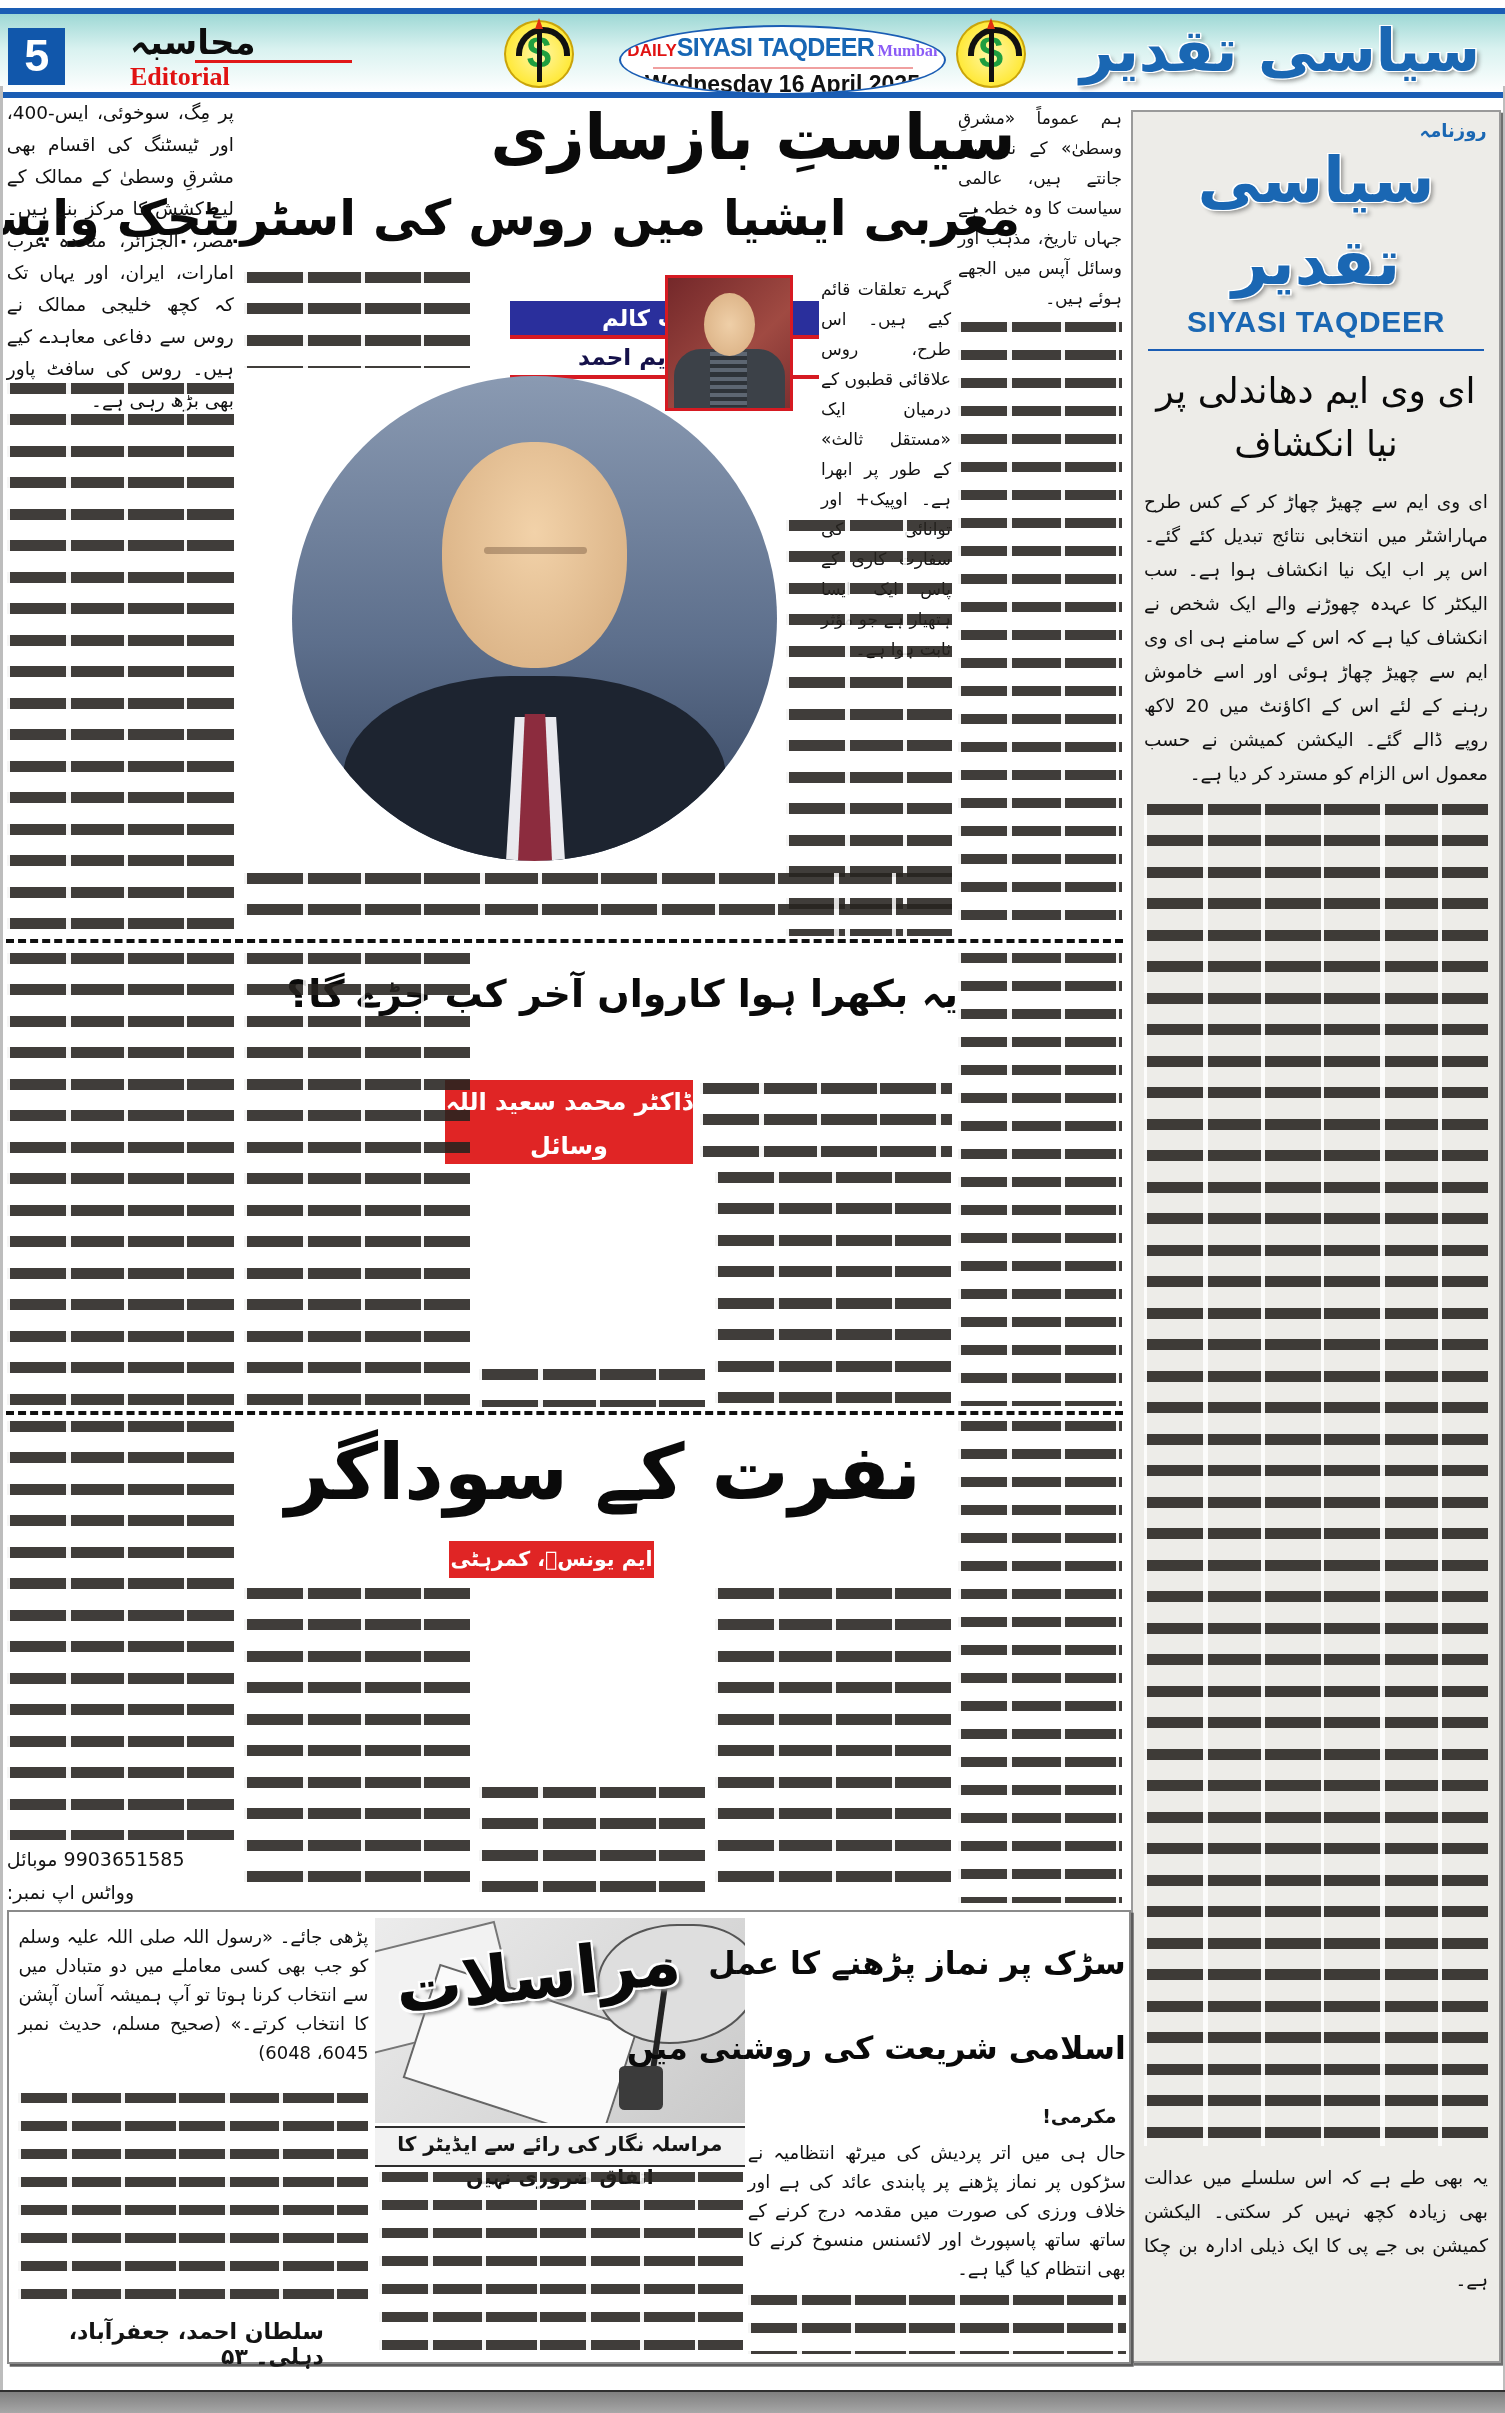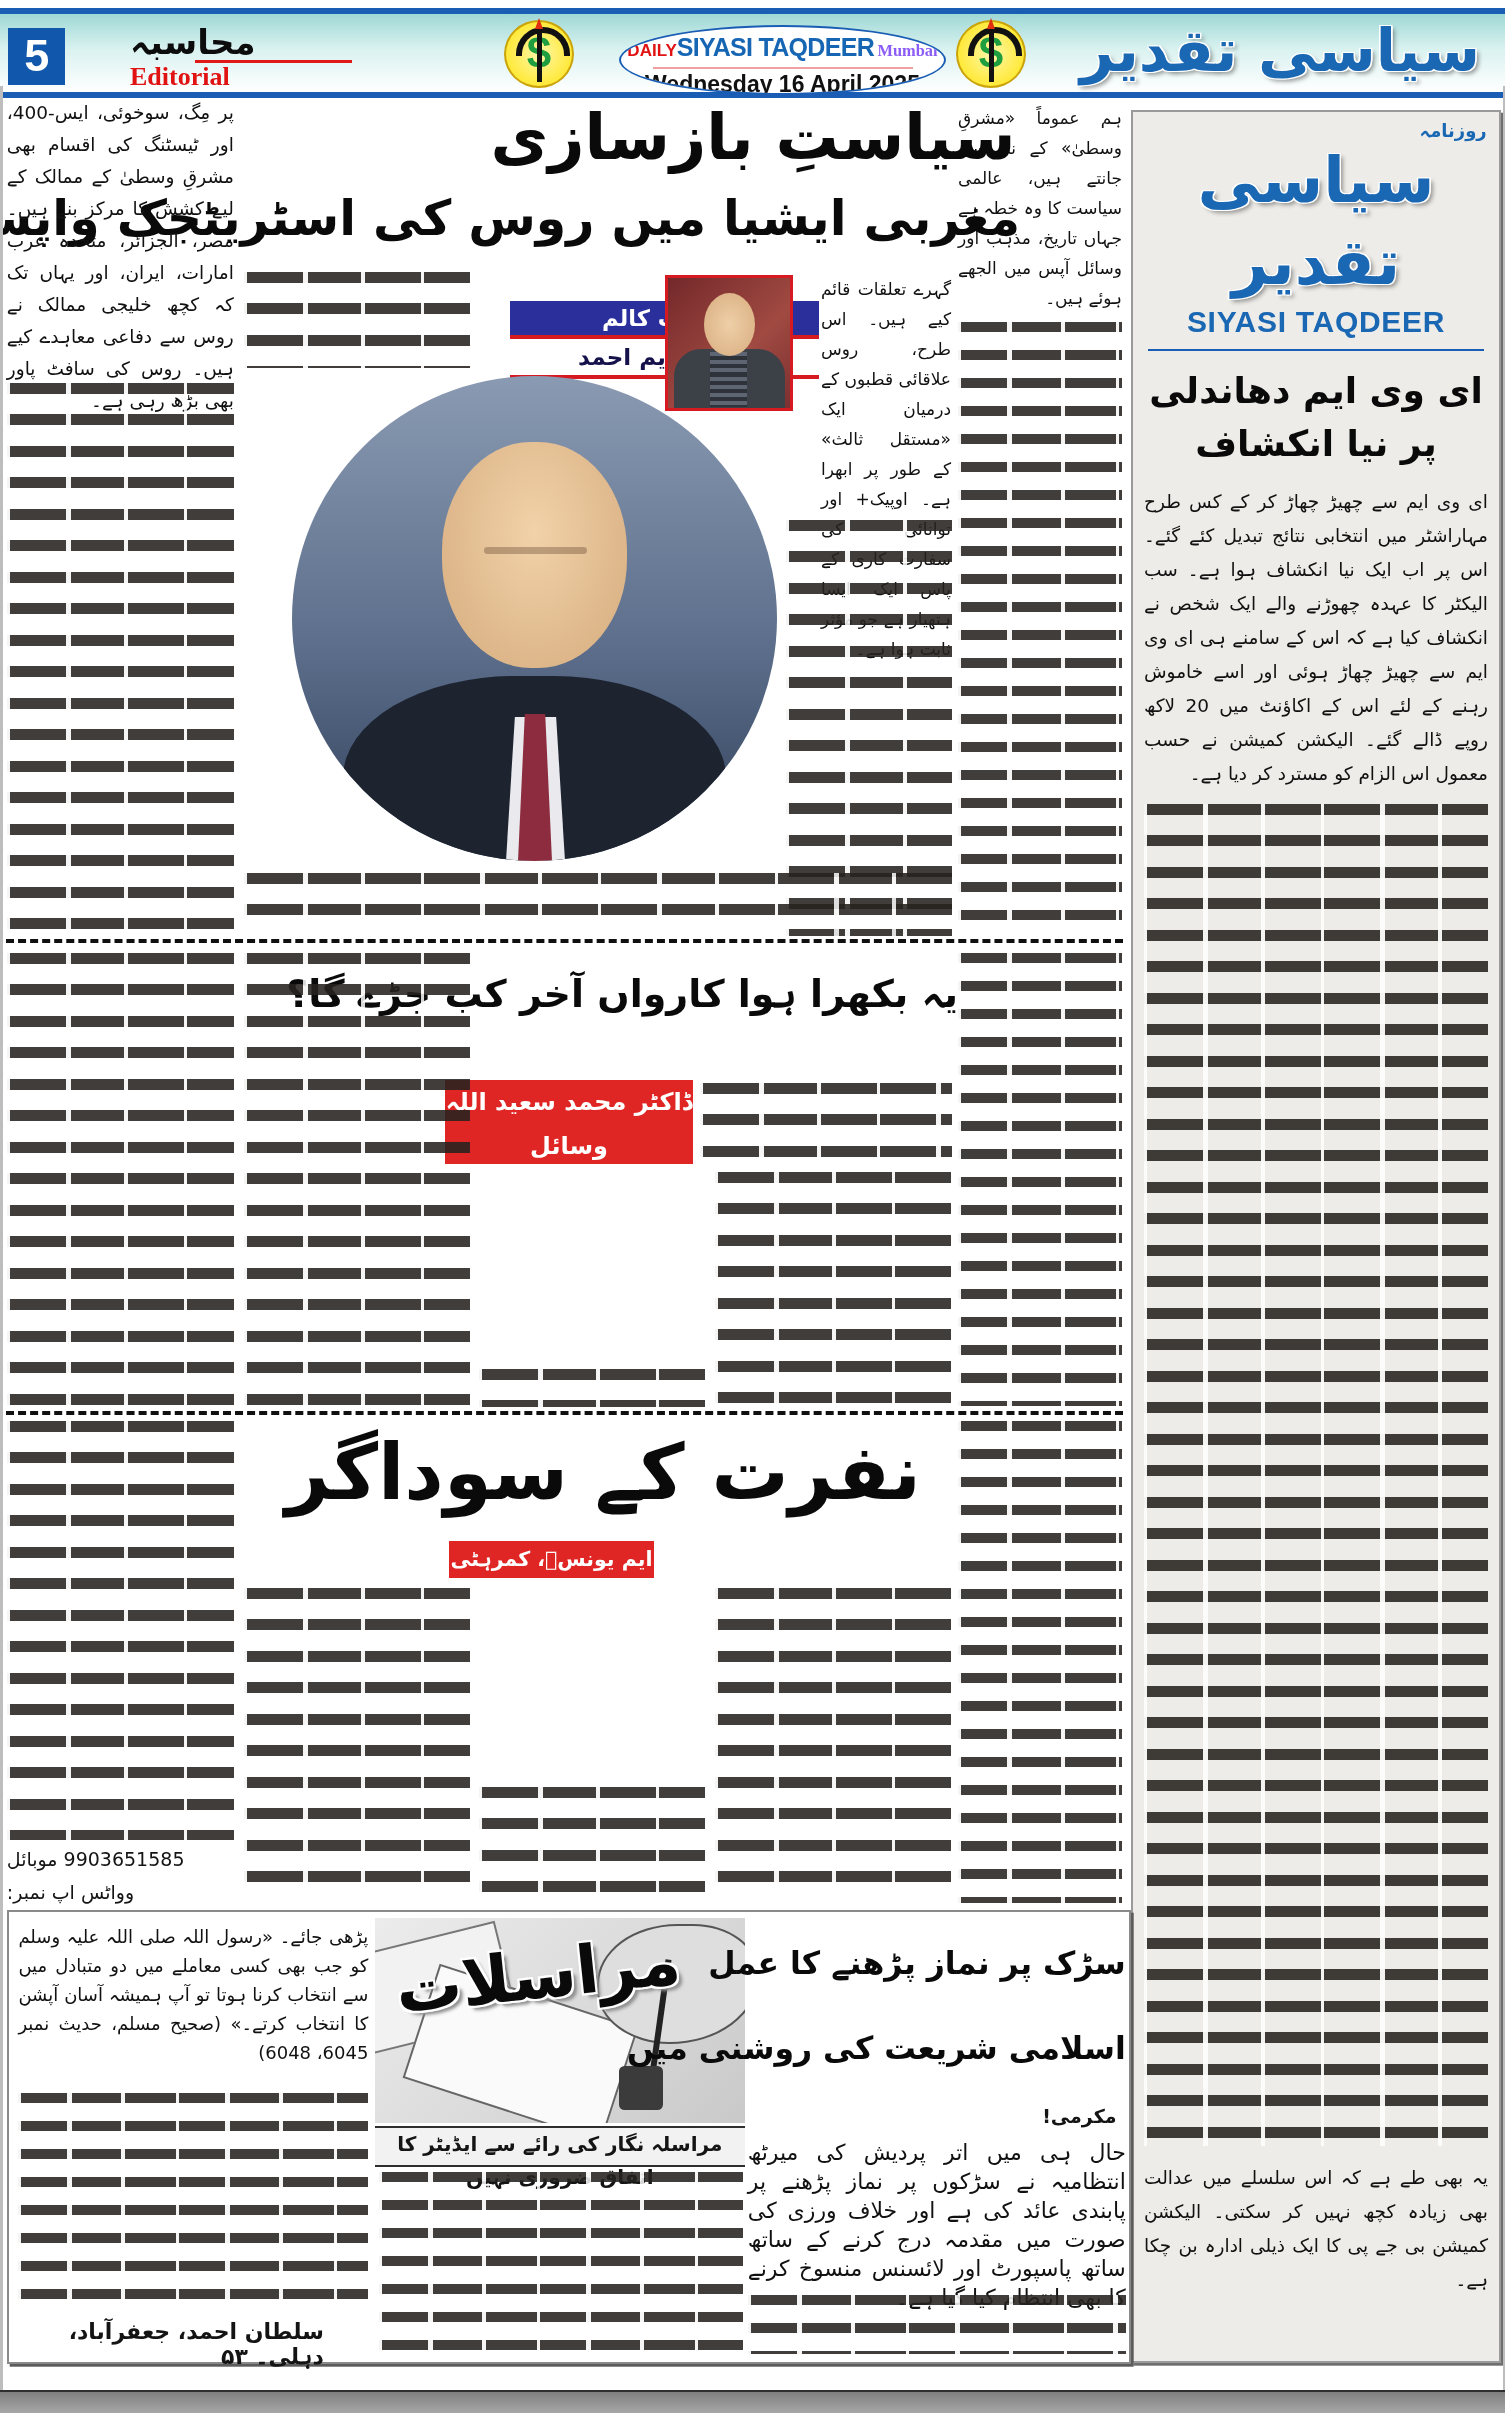--- a/index.html
+++ b/index.html
@@ -54,21 +54,21 @@
   .masthead-ur{color:#1a67b3;font-weight:bold;
     text-shadow:1.4px 1.4px 0 #fff,-1.4px -1.4px 0 #fff,1.4px -1.4px 0 #fff,-1.4px 1.4px 0 #fff,3.4px 3.4px 4.1px rgba(40,40,40,.45);}
   
   #rightcol{left:1131px;top:110px;width:370px;height:2253px;background:#edece8;
     border:2.1px solid #9a9a9a;box-shadow:2.7px 2.7px 0 #6f6f6f;box-sizing:border-box;padding:9.6px 11px;}
   #rightcol .rozname{position:absolute;right:12.3px;top:8.2px;color:#1a67b3;font-size:18px;font-weight:bold;}
   #rightcol .mh-ur{font-size:63px;line-height:82px;text-align:center;margin-top:18px;}
   #rightcol .mh-en{text-align:center;color:#1a67b3;font-weight:bold;font-size:30px;
     font-family:"Liberation Sans",sans-serif;letter-spacing:0.7px;margin-top:1.4px;}
   #rightcol .blue-rule{height:2.7px;background:#1a5db4;margin:9.6px 4.1px 12.3px;}
-  #rightcol .hl{font-size:36px;line-height:53px;font-weight:bold;color:#0a0a0a;text-align:center;}
+  #rightcol .hl{font-size:36px;line-height:53px;font-weight:normal;color:#0a0a0a;text-align:center;}
   #rightcol .body{font-size:18.5px;line-height:34px;margin-top:15px;}
   
   .hl-main-top{font-size:63px;font-weight:bold;color:#0a0a0a;white-space:nowrap;}
   .hl-main{font-size:49px;font-weight:bold;color:#0a0a0a;white-space:nowrap;letter-spacing:-0.7px;}
   .hl-caravan{font-size:38px;font-weight:bold;color:#0a0a0a;white-space:nowrap;}
   .hl-hate{font-size:77px;font-weight:bold;color:#0a0a0a;white-space:nowrap;}
   
   #guest{left:510px;top:301px;width:309px;}
   #guest .gb-blue{background:#2a2f9c;color:#fff;height:34px;line-height:34px;text-align:center;
     font-size:22.6px;font-weight:bold;}
@@ -243,21 +243,21 @@
       <div class="hand"></div>
       <div class="penline"></div>
       <div class="ink"></div>
       <div class="title urdu">مراسلات</div>
     </div>
     <div id="disclaimer" class="abs urdu">مراسلہ نگار کی رائے سے ایڈیٹر کا اتفاق ضروری نہیں</div>
 
     <div class="abs urdu letters-hl c" style="left:739px;top:16.4px;width:378px;">سڑک پر نماز پڑھنے کا عمل</div>
     <div class="abs urdu letters-hl c" style="left:739px;top:101px;width:378px;">اسلامی شریعت کی روشنی میں</div>
     <div class="abs urdu" style="right:12.3px;top:193px;font-size:19px;font-weight:bold;">مکرمی!</div>
-    <div class="abs urdu just snippet" style="left:739px;top:226px;width:378px;font-size:22px;line-height:29px;">حال ہی میں اتر پردیش کی میرٹھ انتظامیہ نے سڑکوں پر نماز پڑھنے پر پابندی عائد کی ہے اور خلاف ورزی کی صورت میں مقدمہ درج کرنے کے ساتھ ساتھ پاسپورٹ اور لائسنس منسوخ کرنے کا بھی انتظام کیا گیا ہے۔</div>
+    <div class="abs urdu just snippet" style="left:739px;top:226px;width:378px;font-size:18px;line-height:29px;">حال ہی میں اتر پردیش کی میرٹھ انتظامیہ نے سڑکوں پر نماز پڑھنے پر پابندی عائد کی ہے اور خلاف ورزی کی صورت میں مقدمہ درج کرنے کے ساتھ ساتھ پاسپورٹ اور لائسنس منسوخ کرنے کا بھی انتظام کیا گیا ہے۔</div>
     <div class="fill small abs" style="left:739px;top:383px;width:378px;height:59px;"></div>
 
     <div class="abs urdu just snippet" style="left:9.6px;top:9.6px;width:350px;font-size:18px;line-height:29px;">پڑھی جائے۔ «رسول اللہ صلی اللہ علیہ وسلم کو جب بھی کسی معاملے میں دو متبادل میں سے انتخاب کرنا ہوتا تو آپ ہمیشہ آسان آپشن کا انتخاب کرتے۔» (صحیح مسلم، حدیث نمبر 6045، 6048)</div>
     <div class="fill small abs" style="left:9.6px;top:181px;width:350px;height:219px;"></div>
     <div class="abs urdu" style="left:41px;top:407px;width:274px;font-size:22px;font-weight:bold;">سلطان احمد، جعفرآباد، دہلی۔ ۵۳</div>
 
     <div class="fill small abs" style="left:370px;top:260px;width:364px;height:181px;"></div>
   </div>
 
   <div id="bottombar" class="abs"></div>

